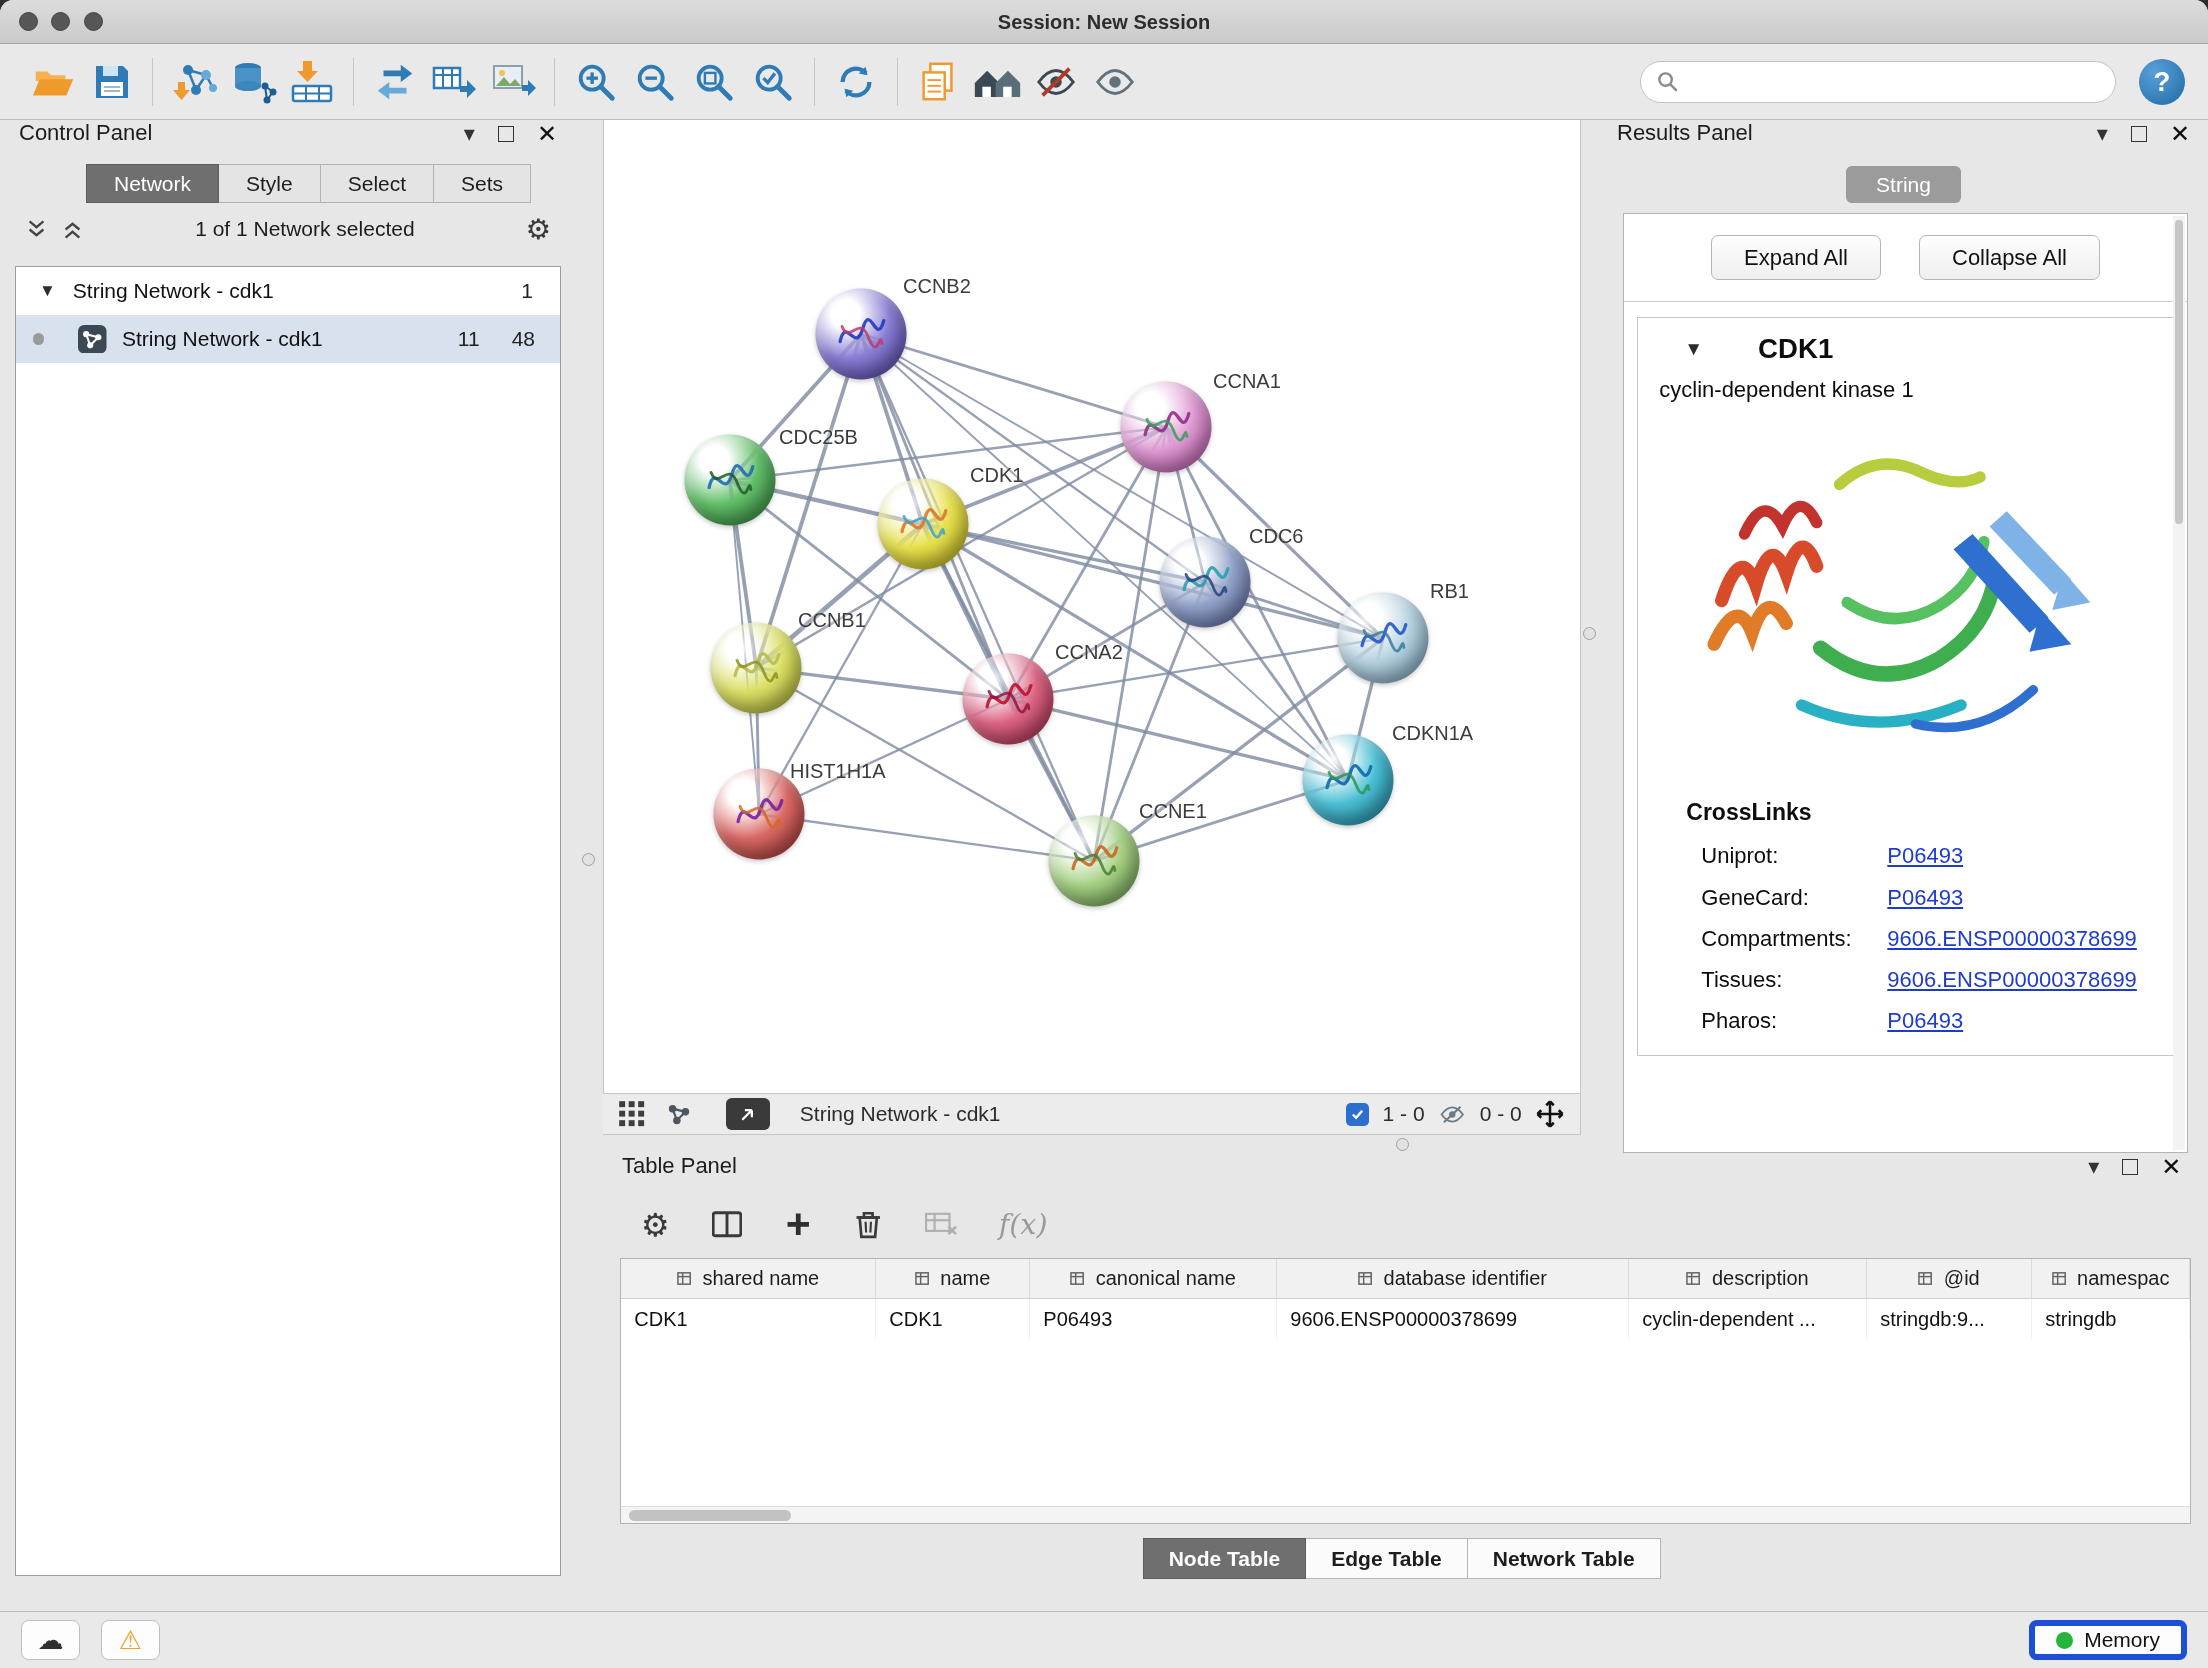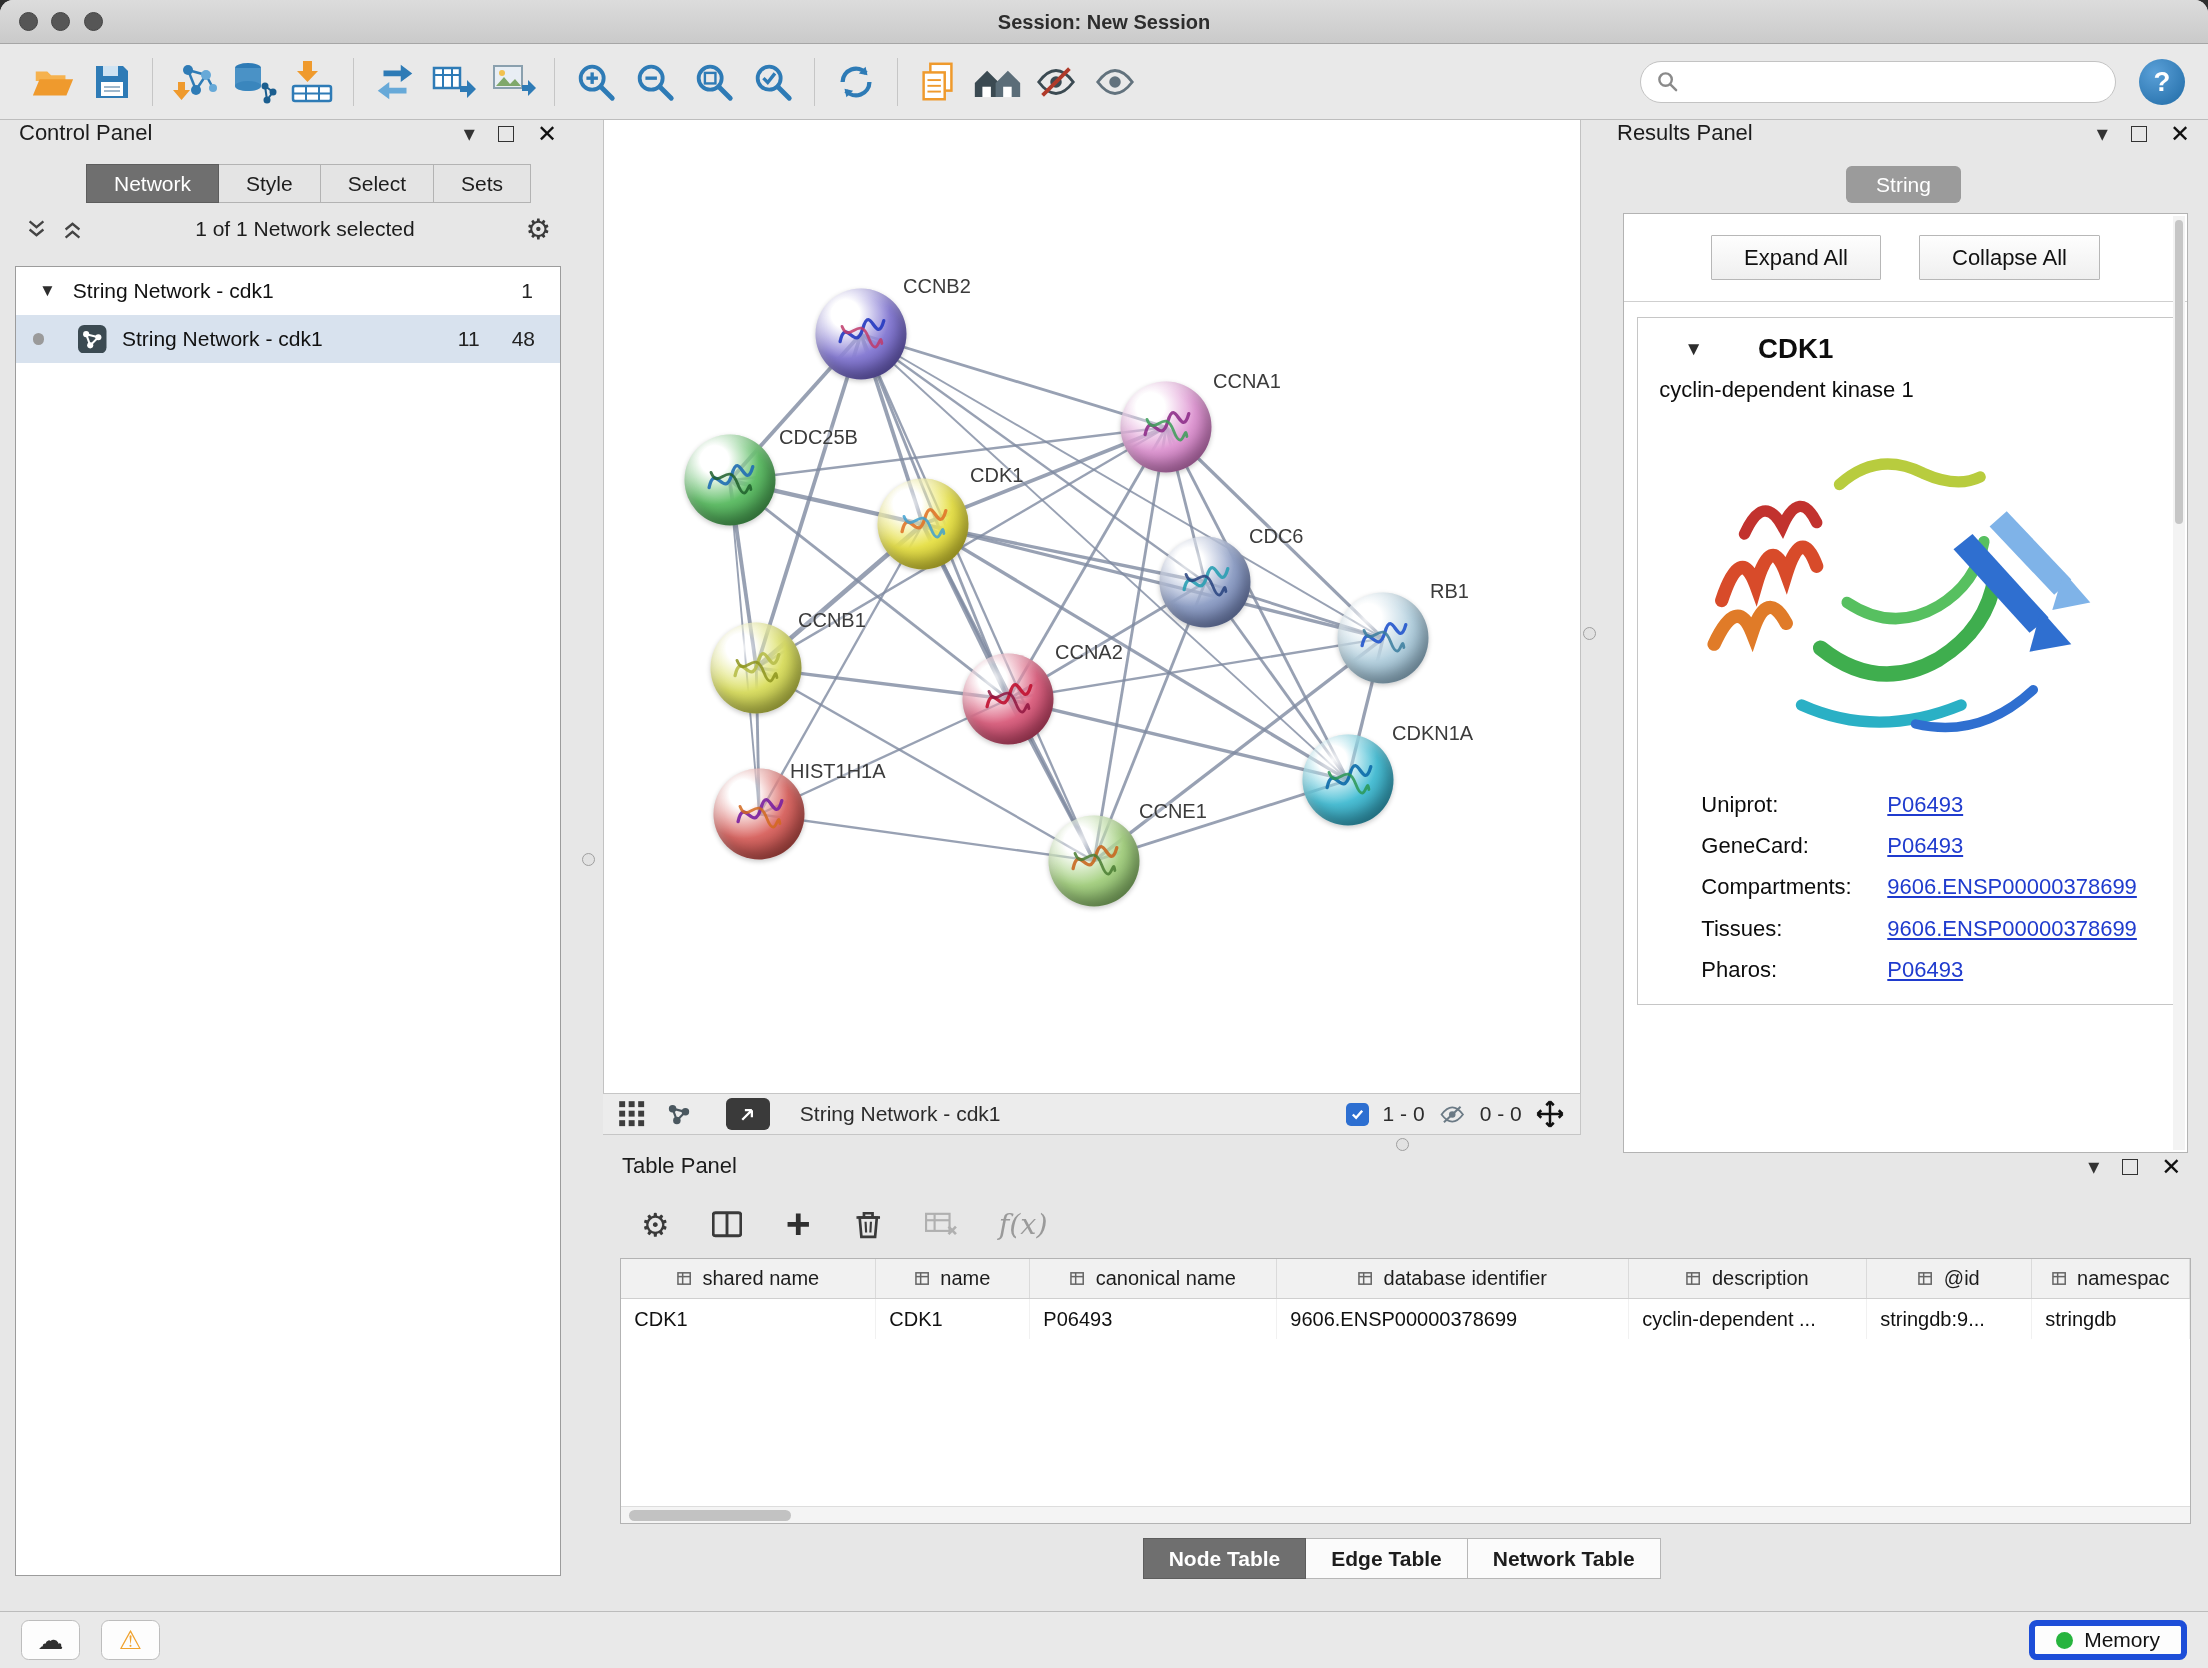--- a/index.html
+++ b/index.html
@@ -74,21 +74,21 @@
   .tp-tabs { position:absolute; bottom:7.6px; left:0; right:0; display:flex; justify-content:center; }
   .tp-tab { font-size:21px; padding:7.6px 25px; background:#fbfbfb; border:1px solid #b7b7b7; border-left:none; color:#1d1d1d;font-weight:bold; }
   .tp-tab:first-child { border-left:1px solid #b7b7b7; }
   .tp-tab.sel { background:#6f6f6f; color:#fff; border-color:#5d5d5d; }
 
   
   .results-panel { position:absolute; left:1598px; top:120px; width:611px; height:1033px; }
   .rp-tab { display:block; margin:1.9px auto 0; width:fit-content; background:#9b9b9b; color:#fff; font-size:21px; padding:6.7px 30px; border-radius:5.7px; }
   .rp-card { position:absolute; left:25px; right:21px; top:93px; bottom:0; background:#fff; border:1px solid #b3b3b3; }
   .rp-buttons { display:flex; justify-content:center; gap:38px; padding:21px 0; border-bottom:1px solid #cfcfcf; }
-  .btn { font-size:22px; padding:8.6px 32px; background:linear-gradient(#fefefe,#efefef); border:1px solid #b7b7b7; border-radius:1px; color:#111; }
+  .btn { font-size:22px; padding:8.6px 32px; background:linear-gradient(#fefefe,#efefef); border:1px solid #b7b7b7; border-radius:7px; color:#111; }
   .entry { margin:15px 13.3px; border:1px solid #c6c6c6; padding-bottom:13.3px; }
   .entry-h { display:flex; align-items:center; padding:15px 0 7.6px 0; }
   .entry-h .tri { margin-left:46px; font-size:19px; }
   .gene { margin-left:55px; font-size:27.6px; font-weight:700; color:#0d0d0d; }
   .entry-desc { font-size:22px; padding:3.8px 0 0 21px; color:#0d0d0d; }
   .protein { display:block; margin:17px auto 3.8px; }
   .xl-title { font-size:23px; font-weight:700; padding:15px 0 9.5px 48px; color:#0d0d0d; }
   .xl-row { display:flex; padding:7.6px 0 7.6px 63px; font-size:22px; }
   .xl-label { width:186px; color:#0d0d0d; }
   .xl-value { color:#1f3bce; text-decoration:underline; }
@@ -657,20 +657,21 @@
           </g>
           <g fill="#2f6fd0">
               <path d="M150 60l40 44-10 8-40-44z"></path>
               <path d="M186 100l16 18-22 4z"></path>
             </g>
           <g fill="#7fb3e8">
               <path d="M168 48l34 36-9 8-34-36z"></path>
               <path d="M198 80l14 16-20 4z"></path>
             </g>
         </svg>
+        <div class="xl-title">CrossLinks</div>
         <div class="xl-row">
             <span class="xl-label">Uniprot:</span>
             <span class="xl-value">P06493</span>
           </div>
         <div class="xl-row">
             <span class="xl-label">GeneCard:</span>
             <span class="xl-value">P06493</span>
           </div>
         <div class="xl-row">
             <span class="xl-label">Compartments:</span>

